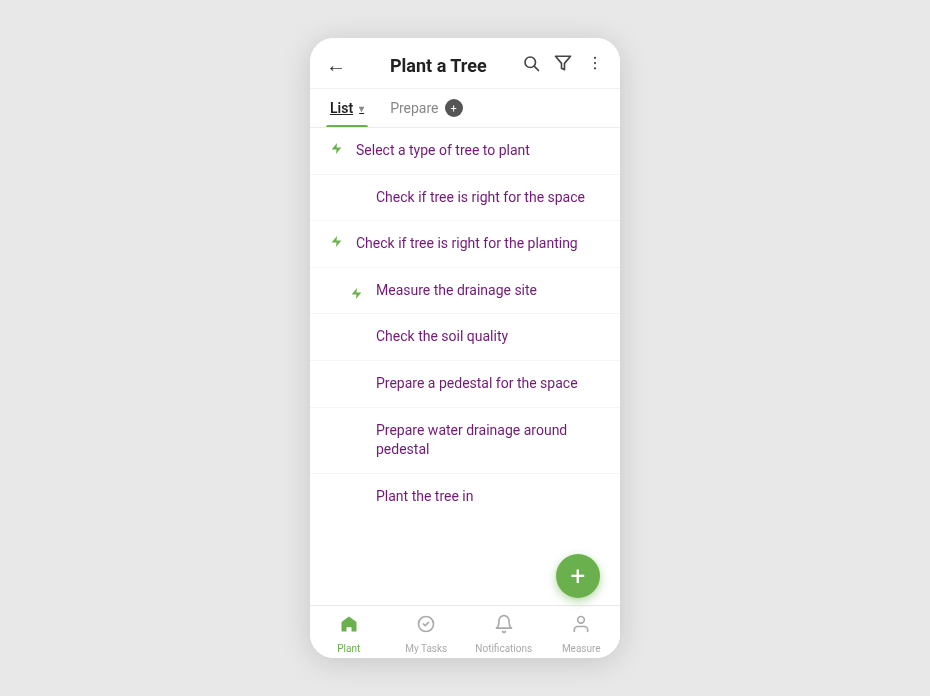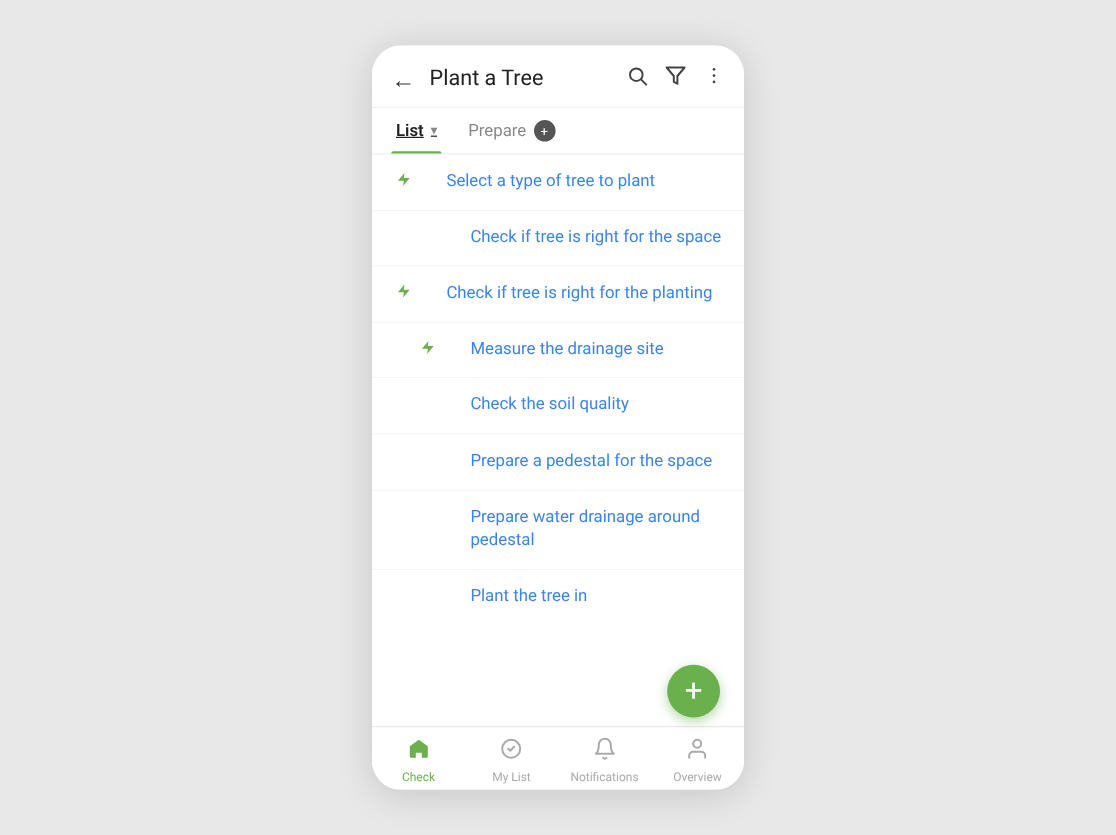--- a/index.html
+++ b/index.html
@@ -42,22 +42,23 @@
       font-size: 20px;
       color: #333;
       cursor: pointer;
       margin-right: 12px;
       line-height: 1;
     }
 
     .header-title {
       flex: 1;
       font-size: 18px;
-      font-weight: 400;
+      font-weight: 700;
       color: #222;
+      margin-left: 32px;
     }
 
     .header-icons {
       display: flex;
       gap: 14px;
       align-items: center;
     }
 
     .header-icon {
       font-size: 18px;
@@ -146,28 +147,27 @@
       margin-top: 1px;
       display: flex;
       align-items: center;
       justify-content: center;
       font-size: 13px;
       color: #6ab04c;
     }
 
     .task-text {
       font-size: 14px;
-      color: #3b82f6;
+      color: #701a75;
       line-height: 1.4;
-      margin-left: 16px;
     }
 
     
     .indent-0 { padding-left: 16px; }
-    .indent-1 { padding-left: 36px; }
+    .indent-1 { padding-left: 36px; align-items: flex-end; }
 
     
     .fab {
       position: absolute;
       bottom: 60px;
       right: 20px;
       width: 44px;
       height: 44px;
       background: #6ab04c;
       border-radius: 50%;
@@ -317,48 +317,48 @@
   <div class="fab">+</div>
 
   <div class="bottom-nav">
 
     <div class="nav-item">
       <span class="nav-icon active">
         <svg width="20" height="20" viewBox="0 0 24 24" fill="#6ab04c">
           <path d="M3 9.5L12 3l9 6.5V20a1 1 0 01-1 1H15v-5h-6v5H4a1 1 0 01-1-1V9.5z"></path>
         </svg>
       </span>
-      <span class="nav-label active">Check</span>
+      <span class="nav-label active">Plant</span>
     </div>
 
     <div class="nav-item">
       <span class="nav-icon">
         <svg width="20" height="20" viewBox="0 0 24 24" fill="none" stroke="#aaa" stroke-width="2" stroke-linecap="round" stroke-linejoin="round">
           <circle cx="12" cy="12" r="9"></circle>
           <polyline points="9 12 11 14 15 10"></polyline>
         </svg>
       </span>
-      <span class="nav-label">My List</span>
+      <span class="nav-label">My Tasks</span>
     </div>
 
     <div class="nav-item">
       <span class="nav-icon">
         <svg width="20" height="20" viewBox="0 0 24 24" fill="none" stroke="#aaa" stroke-width="2" stroke-linecap="round" stroke-linejoin="round">
           <path d="M18 8A6 6 0 006 8c0 7-3 9-3 9h18s-3-2-3-9"></path>
           <path d="M13.73 21a2 2 0 01-3.46 0"></path>
         </svg>
       </span>
       <span class="nav-label">Notifications</span>
     </div>
 
     <div class="nav-item">
       <span class="nav-icon">
         <svg width="20" height="20" viewBox="0 0 24 24" fill="none" stroke="#aaa" stroke-width="2" stroke-linecap="round" stroke-linejoin="round">
           <path d="M20 21v-2a4 4 0 00-4-4H8a4 4 0 00-4 4v2"></path>
           <circle cx="12" cy="7" r="4"></circle>
         </svg>
       </span>
-      <span class="nav-label">Overview</span>
+      <span class="nav-label">Measure</span>
     </div>
 
   </div>
 
 </div>
 
 </body></html>

